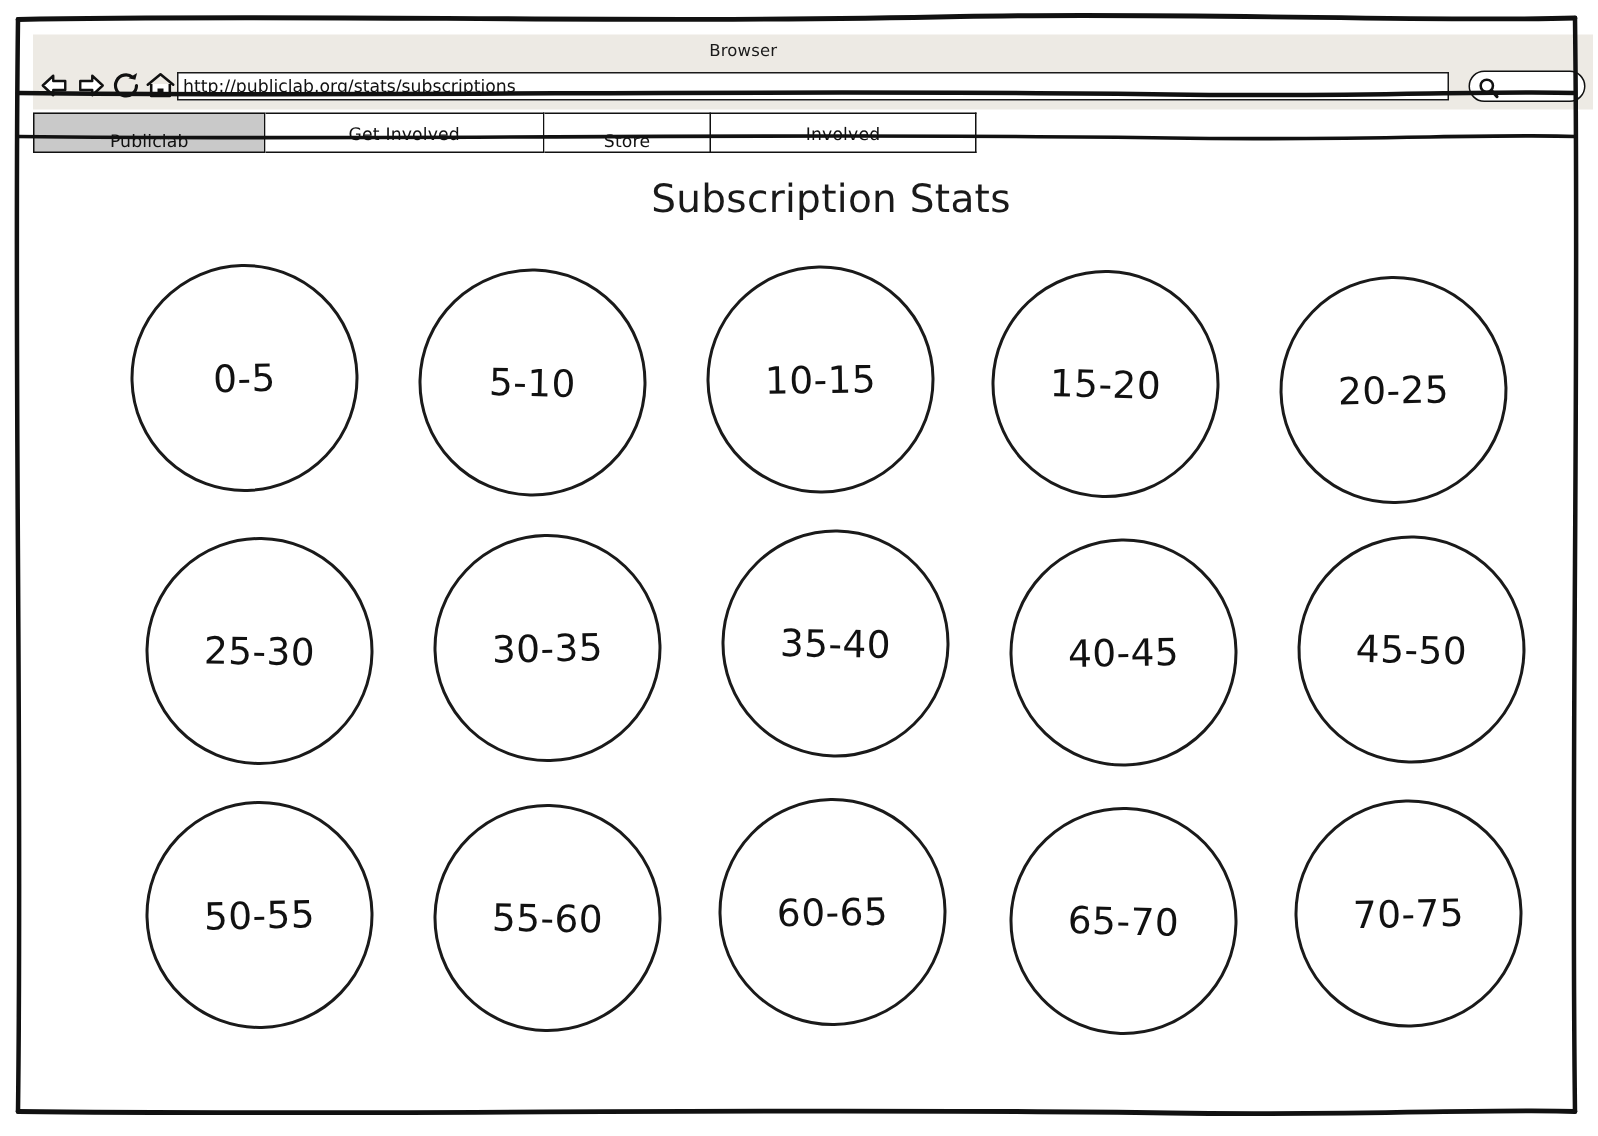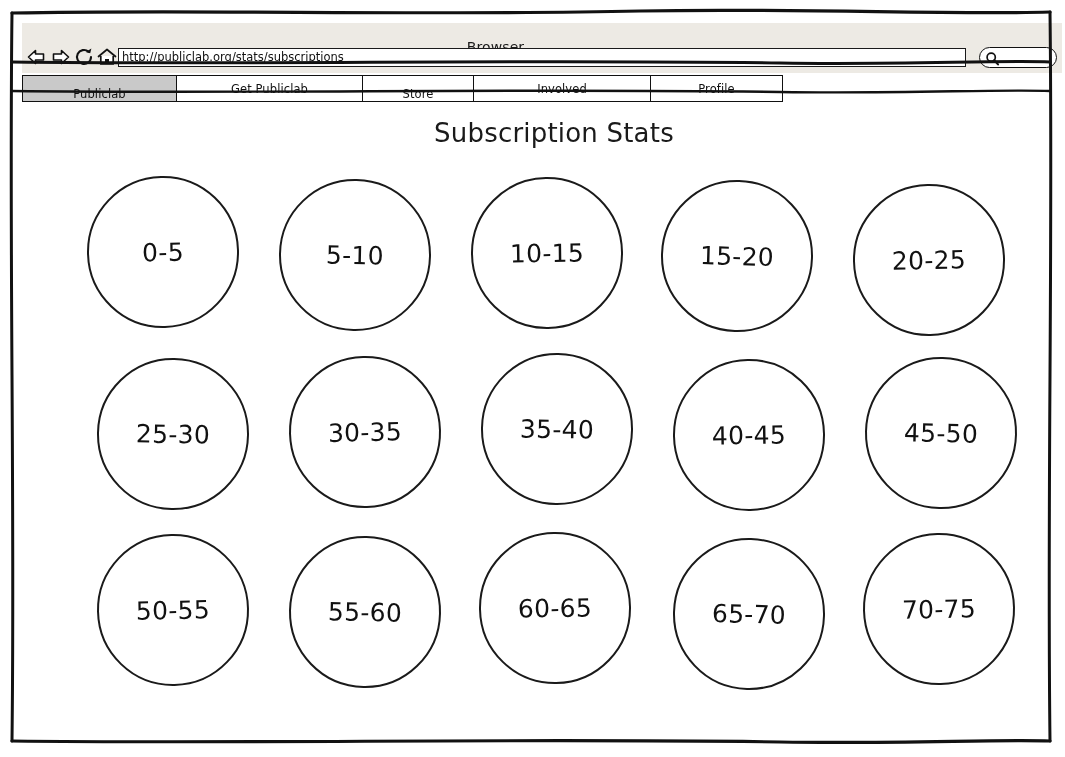--- a/index.html
+++ b/index.html
@@ -44,24 +44,24 @@
     top: 12px;
     width: 1040px;
     height: 50px;
     background: #edeae4;
     box-sizing: border-box;
     z-index: 5;
   }
   #title-text {
     position: absolute;
     left: 0;
-    top: 16px;
+    top: 4px;
     width: 947px;
     text-align: center;
-    font-size: 14px;
+    font-size: 11px;
     color: #1a1a1a;
     letter-spacing: .1px;
   }
 
   
   #toolbar {
     position: absolute;
     left: 11px;
     top: 33px;
     width: 1040px;
@@ -239,30 +239,27 @@
         </svg>
       </span>
     </div>
   </div>
 
   <div id="tabstrip">
       <div class="tab active" style="width: 155px; align-items: flex-end;">
         <span>Publiclab</span>
       </div>
       <div class="tab" style="width: 186px;">
-        <span>Get Publiclab</span>
+        <span>Get Involved</span>
       </div>
       <div class="tab" style="width: 111px; align-items: flex-end;">
         <span>Store</span>
       </div>
       <div class="tab" style="width: 177px;">
         <span>Involved</span>
-      </div>
-      <div class="tab" style="width: 132px;">
-        <span>Profile</span>
       </div>
     </div>
 
   <div id="content">
     <div id="page-title">Subscription Stats</div>
     <div id="circle-grid">
         <div class="bubble" style="left: 52px; top: 0px; transform: rotate(-1.5deg);">
           <span class="bubble-label">0-5</span>
         </div>
         <div class="bubble" style="left: 244px; top: 3px; transform: rotate(1.2deg);">

